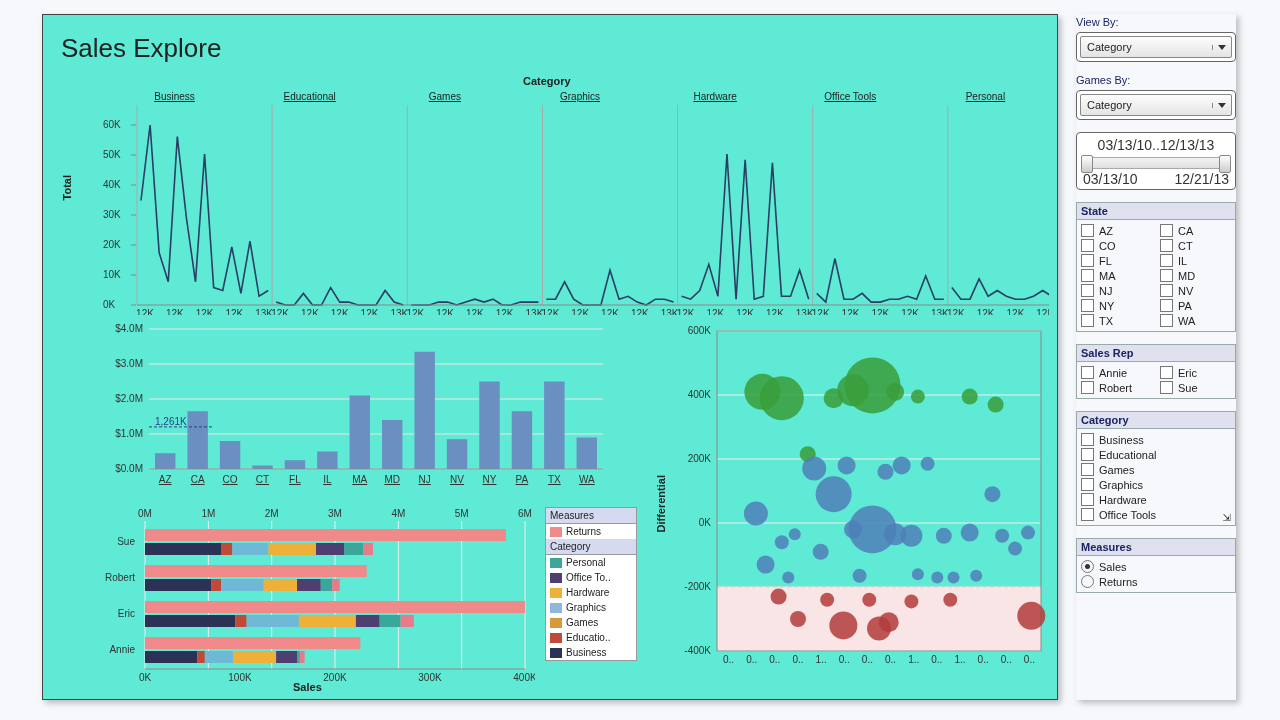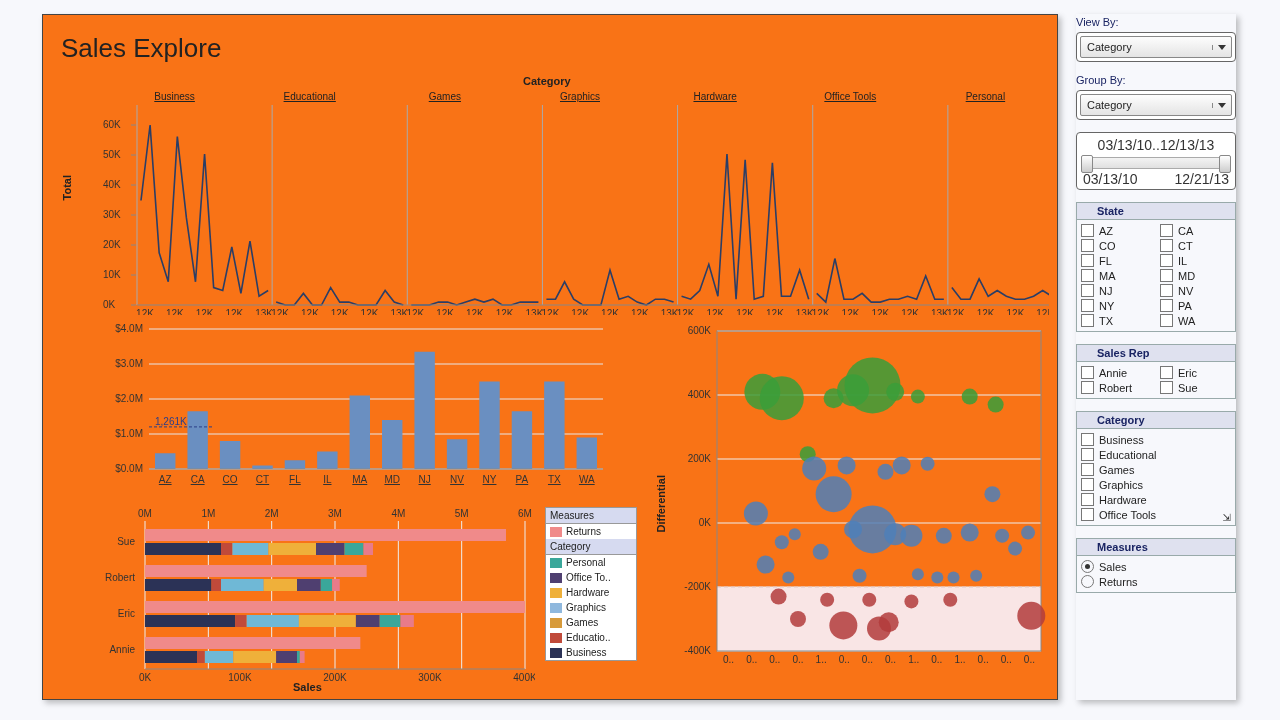--- a/index.html
+++ b/index.html
@@ -1,29 +1,29 @@
 <!DOCTYPE html>
 <html><head>
 <meta charset="utf-8">
 <style>
   html,body{margin:0;padding:0;background:#f7f8fc;font-family:Arial,Helvetica,sans-serif;font-size:12px;color:#222;}
   .page{position:relative;width:1280px;height:720px;overflow:hidden;}
-  .dashboard{position:absolute;left:42px;top:14px;width:1016px;height:686px;background:#f97316;border:1px solid #444;box-sizing:border-box;}
+  .dashboard{position:absolute;left:42px;top:14px;width:1016px;height:686px;background:#5eead4;border:1px solid #444;box-sizing:border-box;}
   .shadow{box-shadow:3px 3px 6px rgba(0,0,0,.25);}
   .title{position:absolute;left:18px;top:18px;font-size:26px;font-weight:400;color:#222;}
   .axis-title{font-size:11px;font-weight:600;}
   .vlabel{writing-mode:vertical-rl;transform:rotate(180deg);}
   .panel{position:absolute;left:1076px;top:14px;width:160px;height:686px;}
   .panel-group{background:#fff;border:1px solid #666;border-radius:4px;margin:0 0 12px 0;padding:4px 6px;box-sizing:border-box;}
   .panel-lbl{font-size:11px;font-weight:normal;color:#1a2463;margin:2px 0 4px 0;}
   .dropdown{display:flex;align-items:center;border:1px solid #888;background:linear-gradient(#fdfdfd,#e4e4e4);height:20px;border-radius:2px;}
   .dropdown span{flex:1;padding:0 6px;font-size:11px;}
   .dropdown .arrow{width:18px;border-left:1px solid #888;display:flex;align-items:center;justify-content:center;}
   .dropdown .arrow::before{content:"";border-left:4px solid transparent;border-right:4px solid transparent;border-top:5px solid #333;}
-  .section-head{background:#dfe1ef;border:1px solid #9aa;border-bottom:none;font-size:11px;font-weight:bold;color:#1a2463;padding:2px 20px;}
+  .section-head{background:#dfe1ef;border:1px solid #9aa;border-bottom:none;font-size:11px;font-weight:bold;color:#1a2463;padding:2px 4px;}
   .section-body{border:1px solid #9aa;padding:4px;display:grid;grid-template-columns:1fr 1fr;gap:2px 8px;}
   .section-body.single{grid-template-columns:1fr;}
   .chk,.rad{display:flex;align-items:center;gap:5px;font-size:11px;}
   .chk .box{width:11px;height:11px;border:1px solid #777;background:#fff;}
   .rad .dot{width:11px;height:11px;border:1px solid #777;border-radius:50%;display:flex;align-items:center;justify-content:center;}
   .rad .dot.on::after{content:"";width:5px;height:5px;background:#333;border-radius:50%;}
   .slider-wrap{border:1px solid #666;border-radius:4px;padding:4px 6px 2px 6px;margin-bottom:12px;background:#fff;}
   .slider-track{position:relative;height:10px;background:linear-gradient(#f3f3f3,#e0e0e0);border:1px solid #aaa;border-radius:2px;margin:4px 0 2px 0;}
   .slider-handle{position:absolute;top:-3px;width:10px;height:16px;background:linear-gradient(#fff,#ccc);border:1px solid #888;border-radius:2px;}
   .tiny{font-size:14px;color:#333;}
@@ -327,21 +327,21 @@
 <div class="panel shadow">
 
   <div class="panel-lbl">View By:</div>
   <div class="panel-group" style="padding:3px;">
         <div class="dropdown">
           <span>Category</span>
           <div class="arrow"></div>
         </div>
       </div>
 
-  <div class="panel-lbl">Group By:</div>
+  <div class="panel-lbl">Games By:</div>
   <div class="panel-group" style="padding:3px;">
         <div class="dropdown">
           <span>Category</span>
           <div class="arrow"></div>
         </div>
       </div>
 
   <div class="slider-wrap">
     <div class="tiny" style="text-align:center;">03/13/10..12/13/13</div>
     <div class="slider-track">

